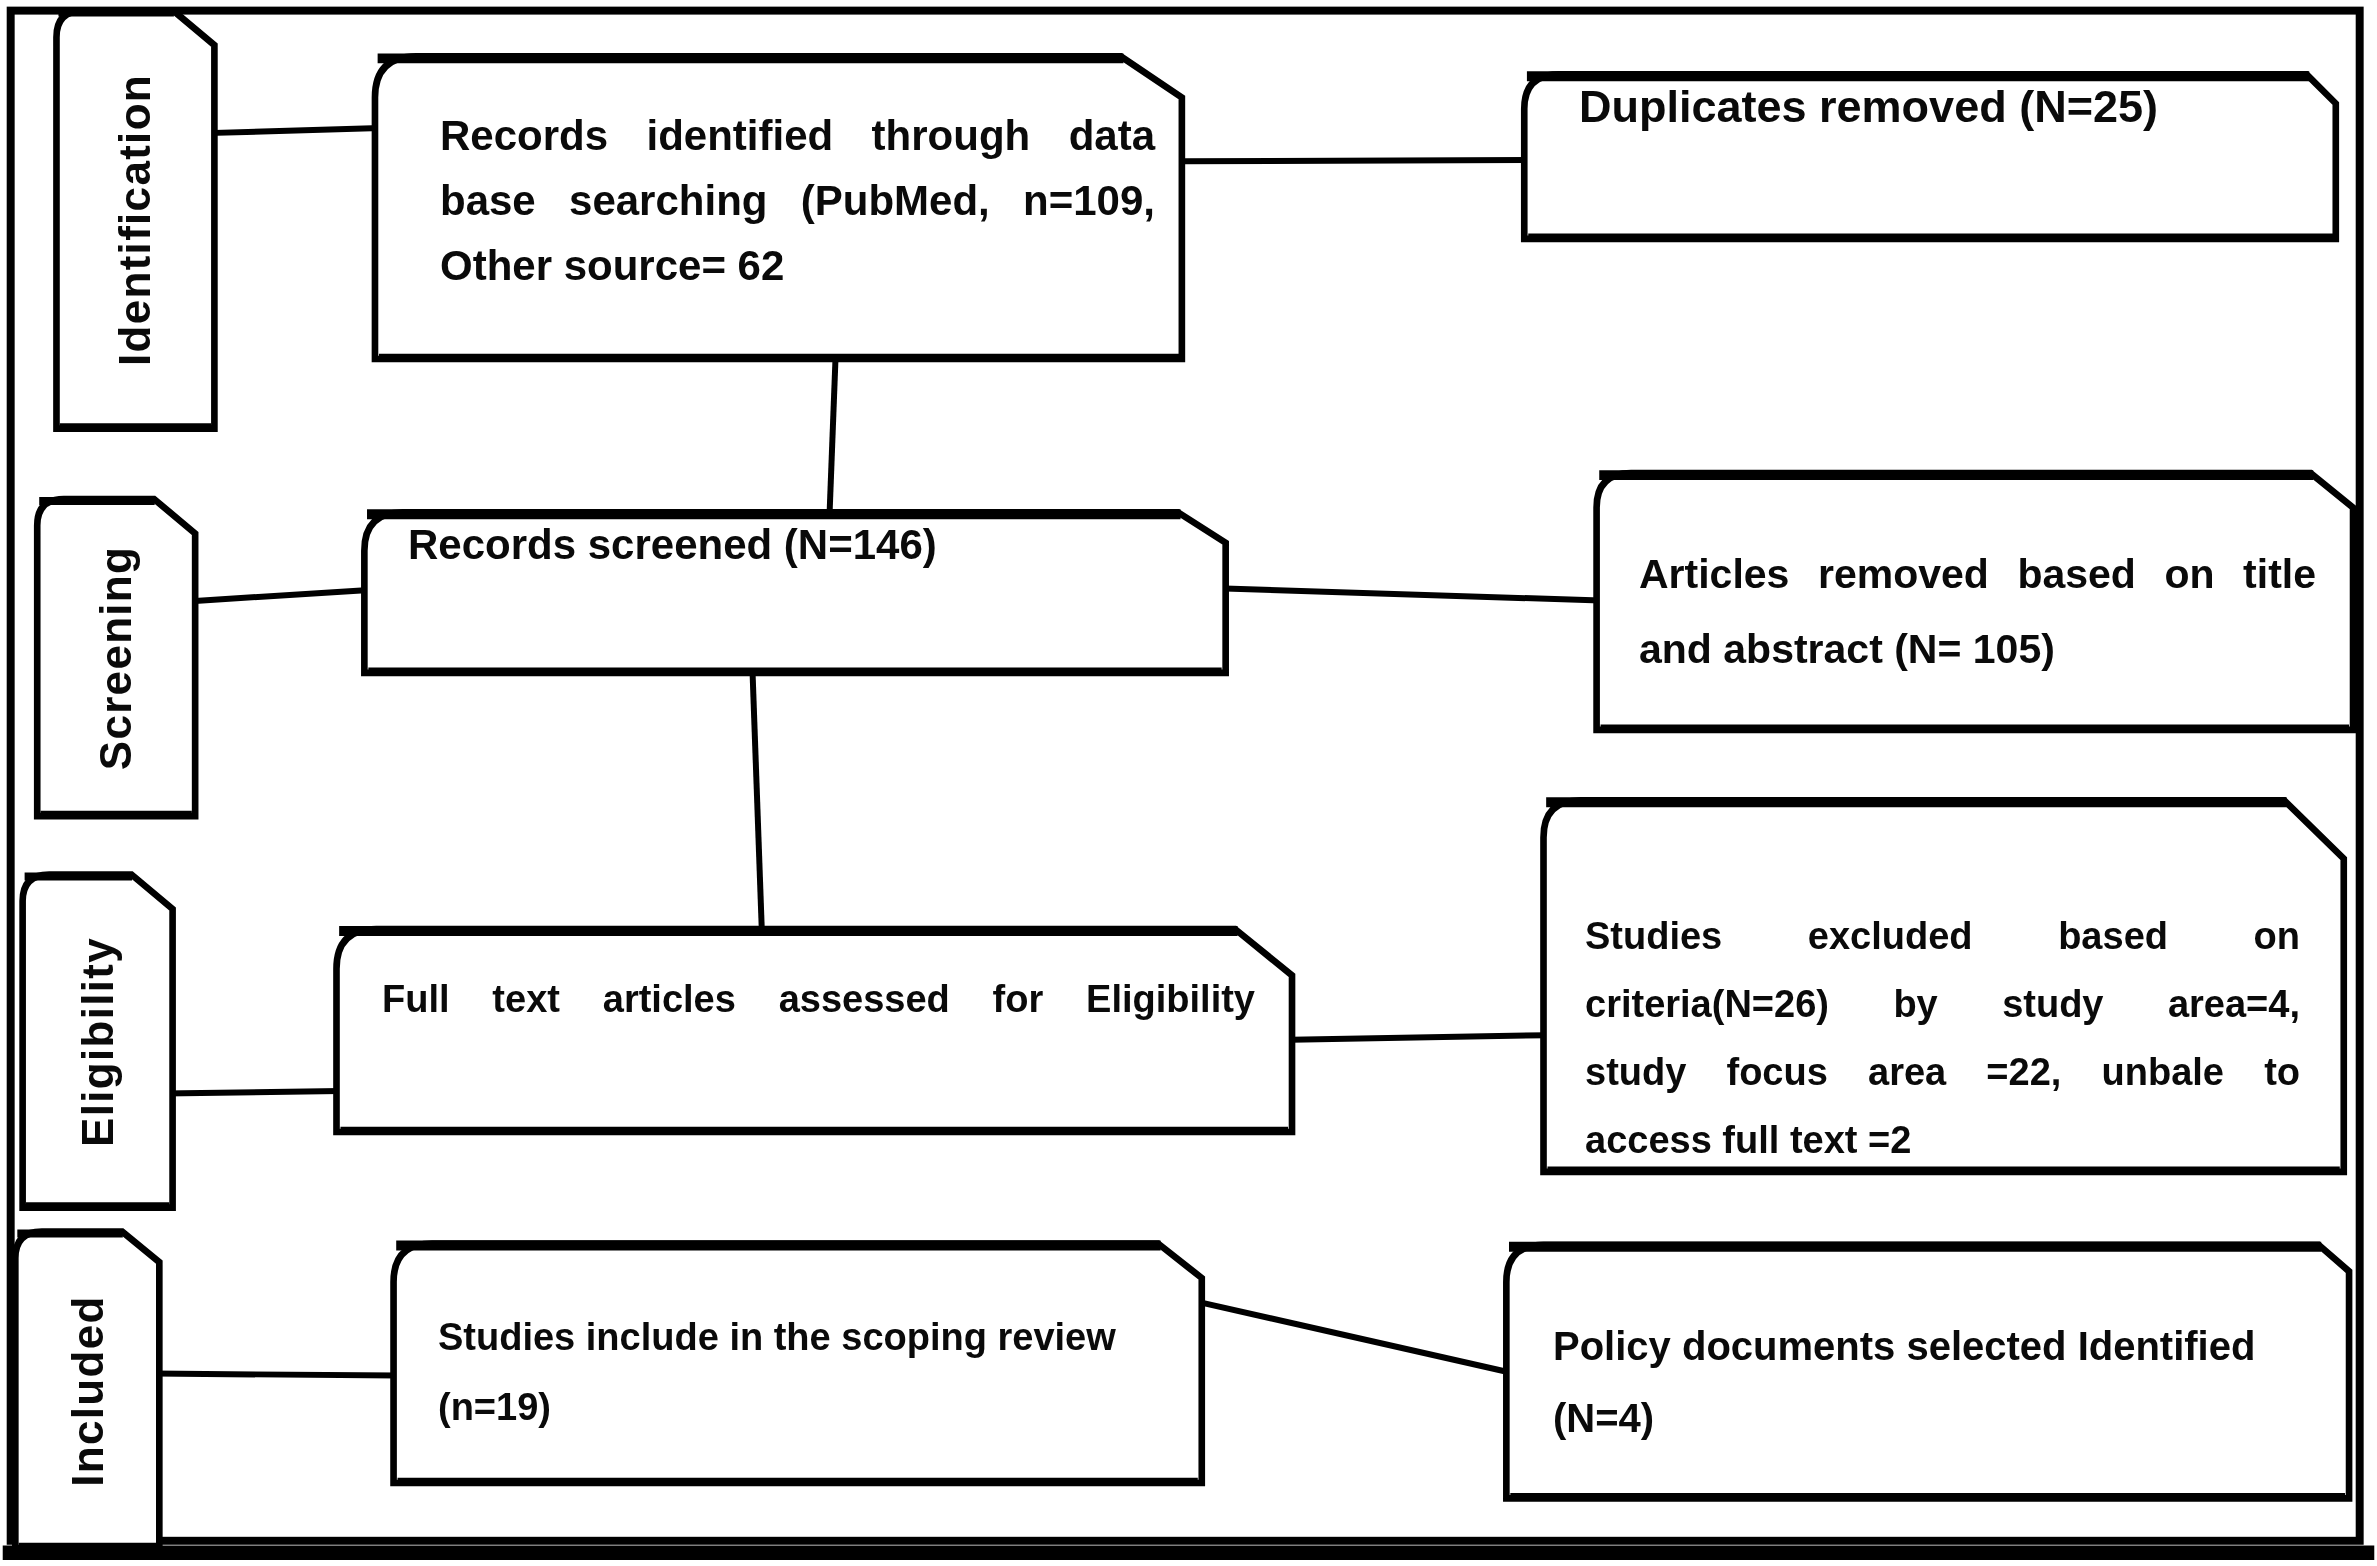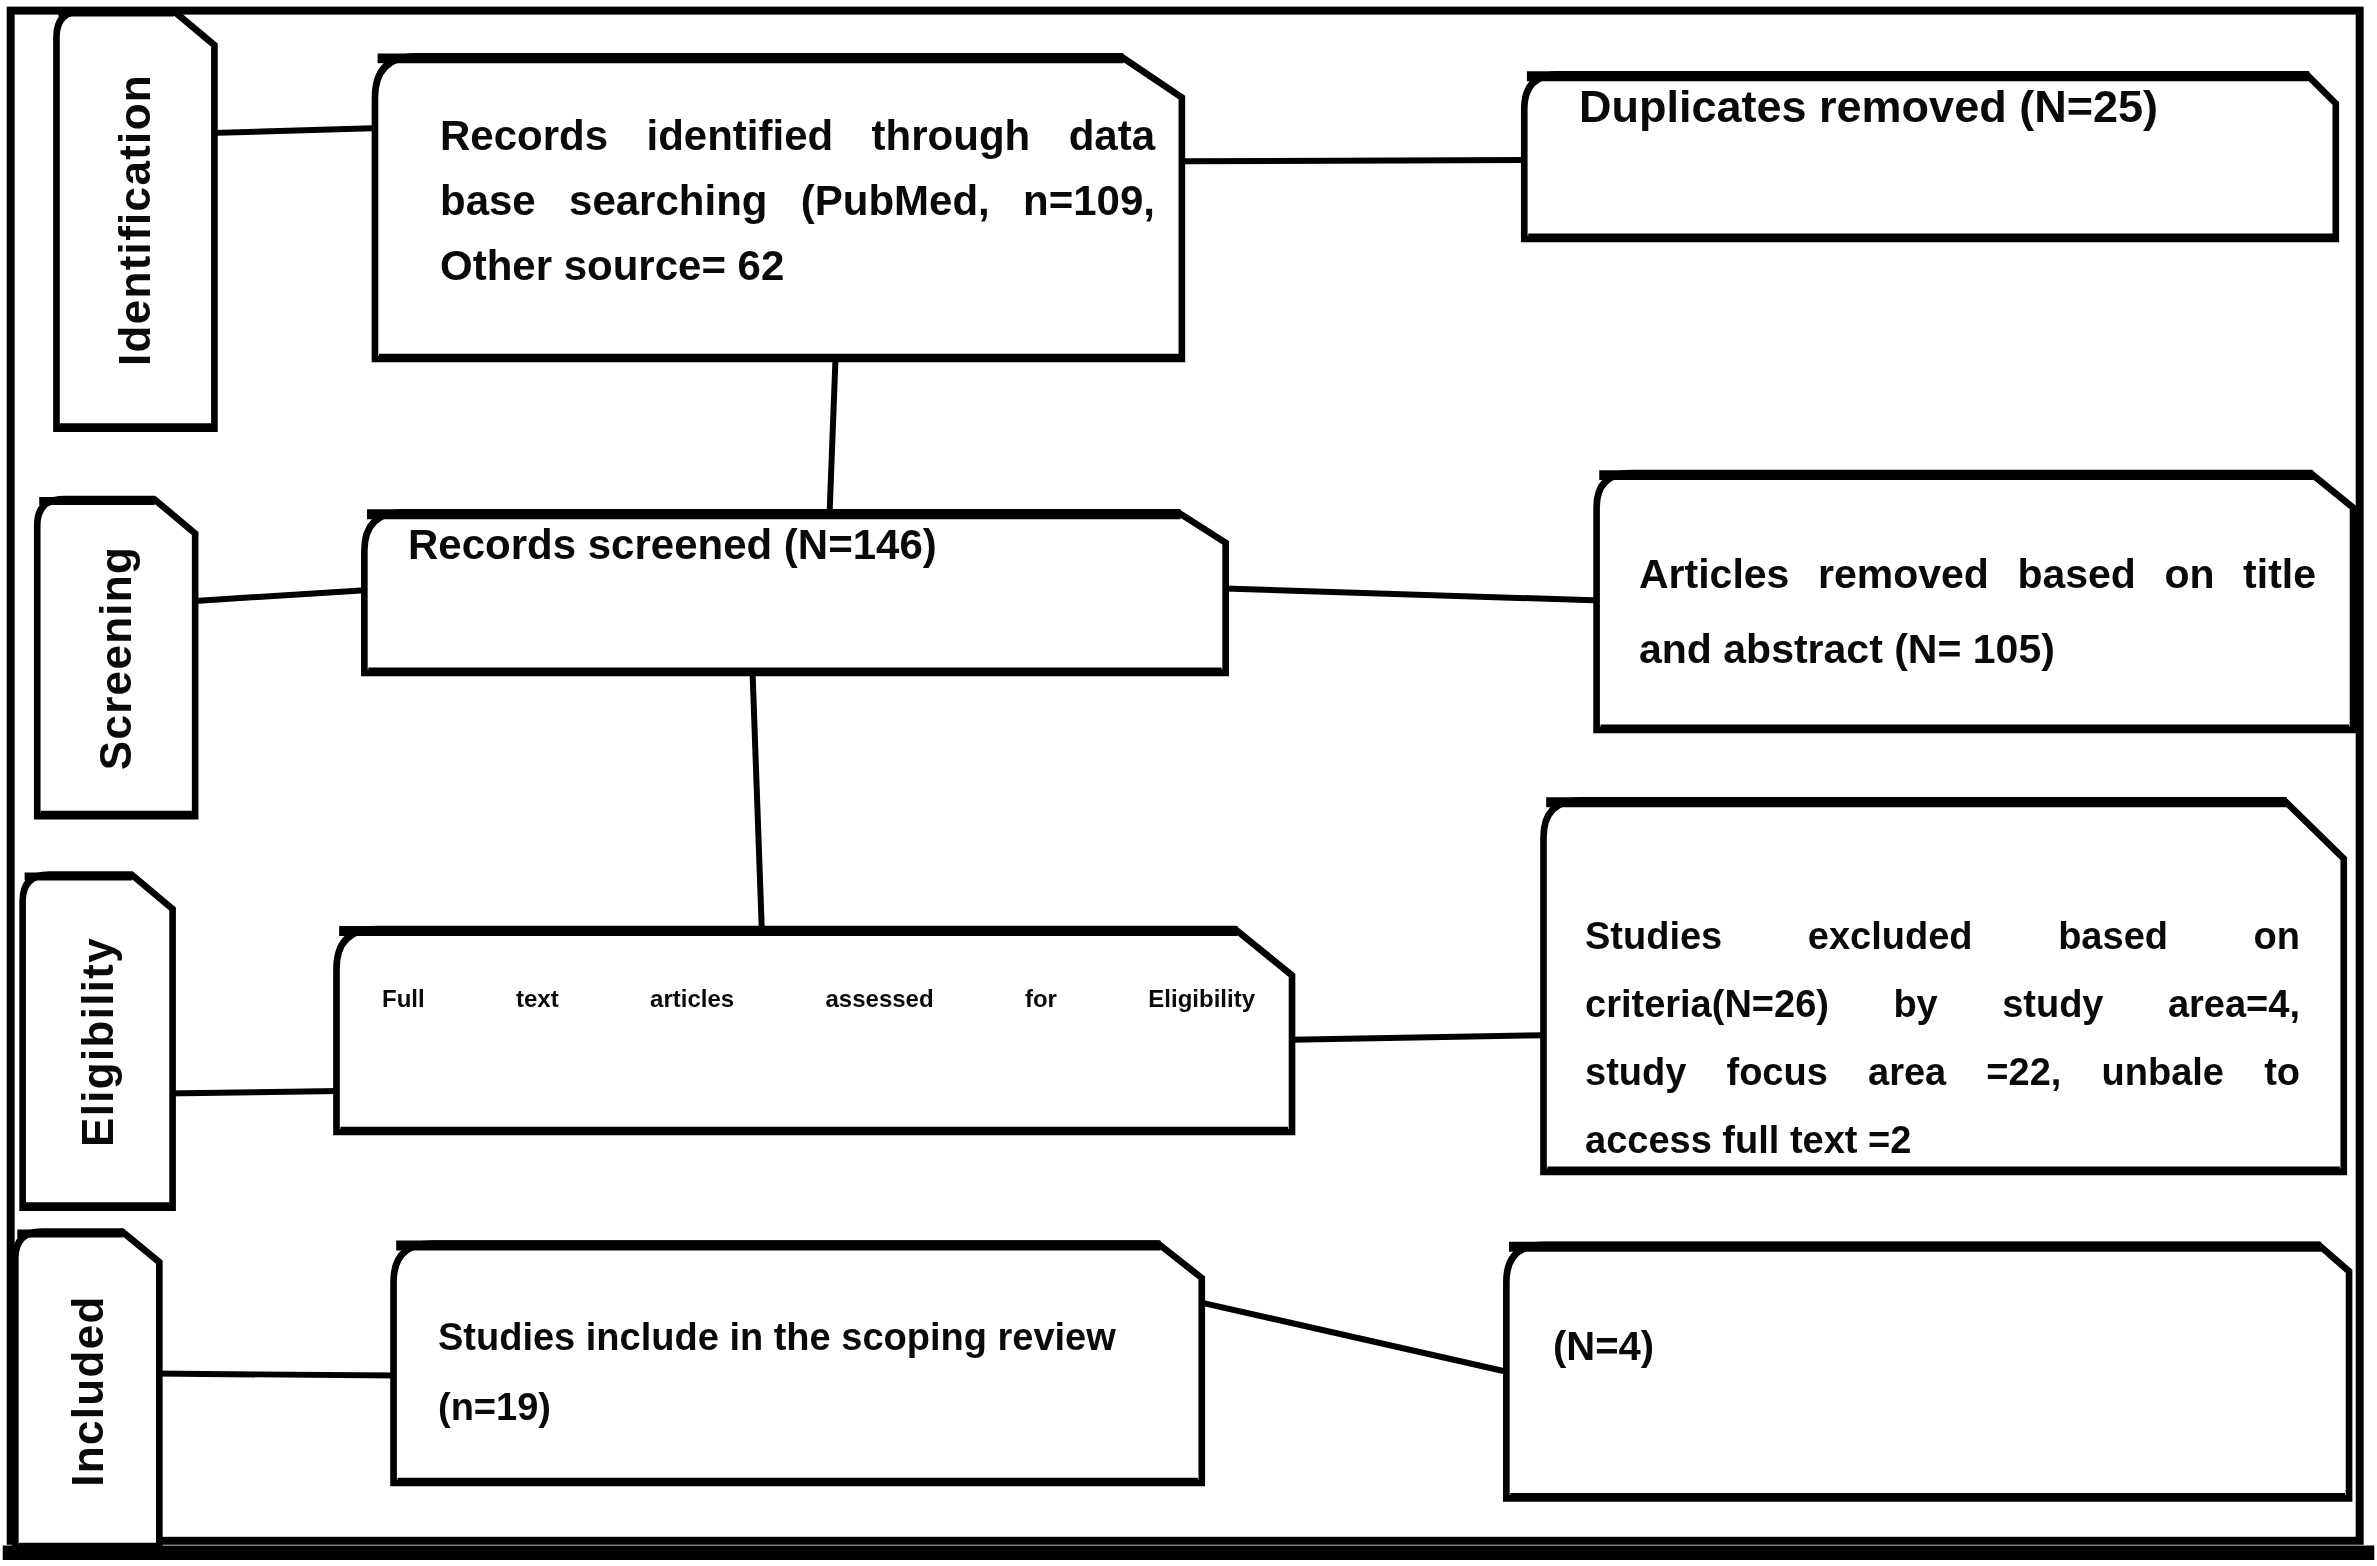--- a/index.html
+++ b/index.html
@@ -22,21 +22,21 @@
   .line.just{white-space:normal;text-align:justify;text-align-last:justify;}
   .vcenter{display:flex;flex-direction:column;justify-content:flex-start;}
   .stage{
     position:absolute;display:flex;align-items:center;justify-content:center;
     font-weight:700;
   }
   .stage span{transform:rotate(-90deg);white-space:nowrap;letter-spacing:1.3px;}
   
   .t-b1{font-size:42px;line-height:65px;padding:47px 44px 0 48px;}
   .t-b2{font-size:42px;line-height:65px;padding-left:44px;}
-  .t-b3{font-size:24px;line-height:70px;padding:35px 38px 0 45px;}
+  .t-b3{font-size:38px;line-height:70px;padding:35px 38px 0 45px;}
   .t-b4{font-size:38px;line-height:70px;padding:58px 22.6px 0 40px;}
   .t-r1{font-size:45px;line-height:66px;padding-left:54px;}
   .t-r2{font-size:41px;line-height:75px;padding:64px 38px 0 42px;}
   .t-r3{font-size:38px;line-height:68px;padding:66px 44px 0 41px;}
   .t-r4{font-size:40px;line-height:72px;padding:65px 29px 0 46px;}
   .stage{font-size:44px;}
 </style>
 </head>
 <body>
 
@@ -155,17 +155,18 @@
   </div>
 
   <div class="txt t-r3" style="left:1544px;top:836px;width:800px;height:372px;">
     <div class="line just">Studies  excluded  based  on</div>
     <div class="line just">criteria(N=26)  by  study  area=4,</div>
     <div class="line just">study focus area =22, unbale to</div>
     <div class="line">access full text =2</div>
   </div>
 
   <div class="txt t-r4" style="left:1507px;top:1245px;width:843px;height:254px;">
+    <div class="line">Policy documents selected Identified</div>
     <div class="line">(N=4)</div>
   </div>
 
 </div>
 
 
 </body></html>

